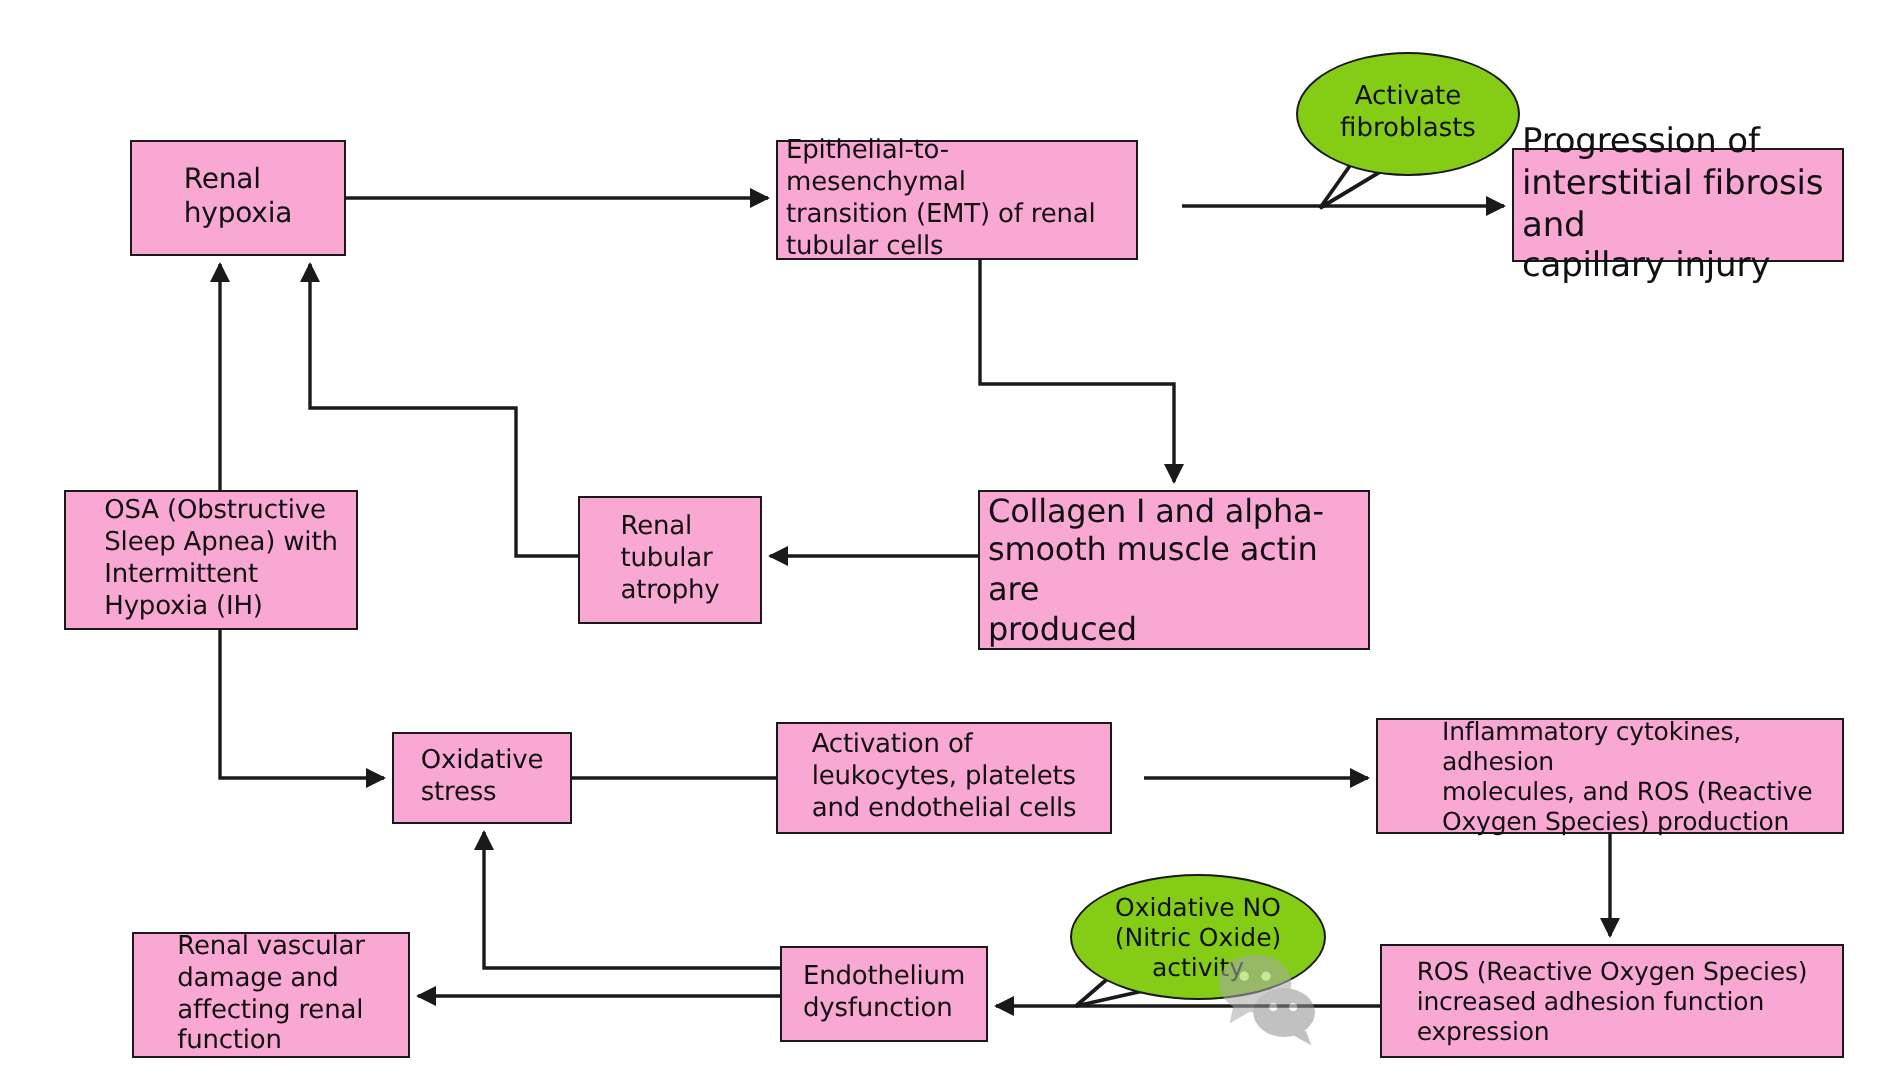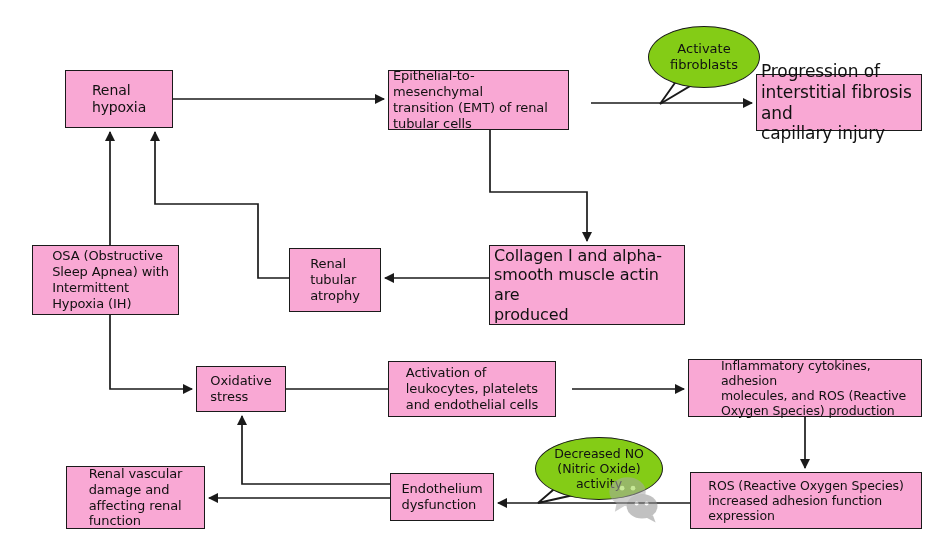--- a/index.html
+++ b/index.html
@@ -135,21 +135,21 @@
       <div class="node" style="left: 390px; top: 473px; width: 104px; height: 48px; font-size: 13px;">Endothelium
 dysfunction</div>
       <div class="node" style="left: 66px; top: 466px; width: 139px; height: 63px; font-size: 13px;">Renal vascular
 damage and
 affecting renal
 function</div>
     </div>
   <div id="callout-layer">
       <div class="bubble" style="left: 648px; top: 26px; width: 112px; height: 62px; font-size: 13px;">Activate
 fibroblasts</div>
-      <div class="bubble" style="left: 535px; top: 437px; width: 128px; height: 63px; font-size: 12.5px;">Decreased NO
+      <div class="bubble" style="left: 535px; top: 437px; width: 128px; height: 63px; font-size: 12.5px;">Oxidative NO
 (Nitric Oxide)
 activity</div>
     </div>
 
   <svg class="wm-logo" id="wm-logo" xmlns="http://www.w3.org/2000/svg" viewBox="0 0 64 64" style="left: 604px; top: 470px; width: 58px; height: 58px;">
     <ellipse cx="26" cy="24" rx="20" ry="16" fill="#a8a8a8"></ellipse>
     <path d="M 14 36 L 12 46 L 24 39 Z" fill="#a8a8a8"></path>
     <circle cx="20" cy="20" r="2.6" fill="#ffffff"></circle>
     <circle cx="32" cy="20" r="2.6" fill="#ffffff"></circle>
     <ellipse cx="42" cy="40" rx="17" ry="13.5" fill="#8f8f8f"></ellipse>

